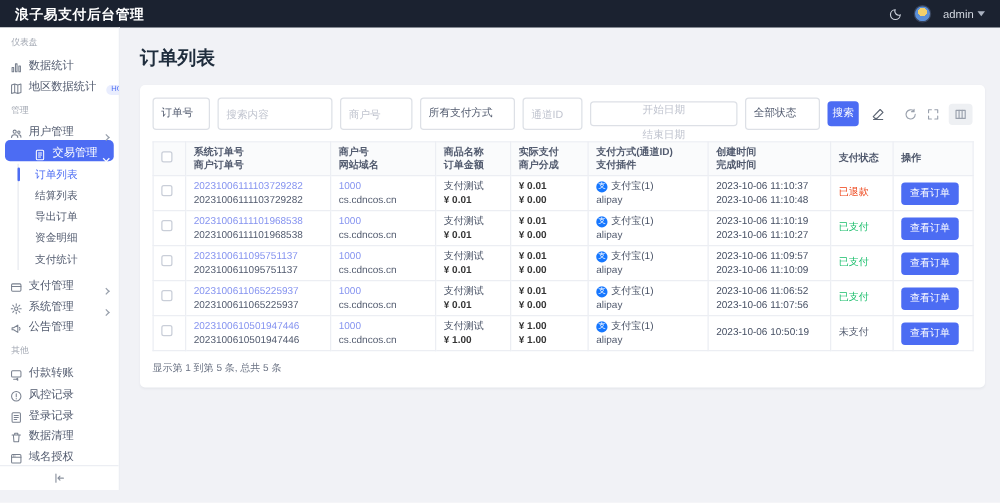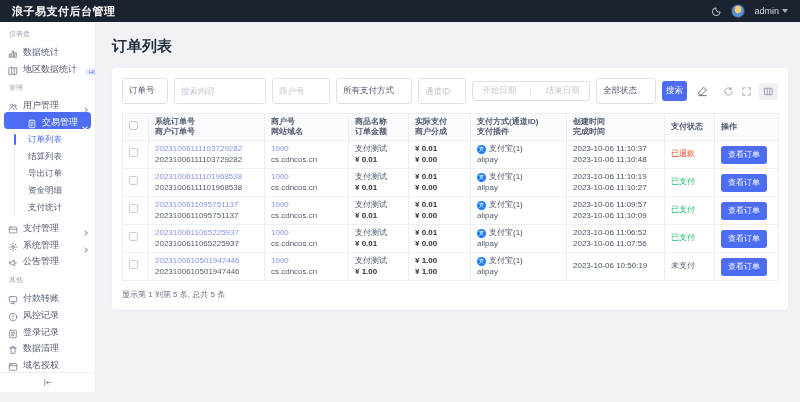--- a/index.html
+++ b/index.html
@@ -43,21 +43,21 @@
 
   
   .page-title{font-size:15px;font-weight:bold;color:#1f2d3d;margin:5px 0 12px;}
   .card{background:#fff;border-radius:4px;box-shadow:0 1px 2px rgba(31,45,61,.06);padding:10px;}
 
   
   .filters{display:flex;align-items:center;gap:6px;margin-bottom:9px;}
   .ctl{height:20px;border:1px solid #dde0e6;border-radius:3px;background:#fff;font-size:8.5px;color:var(--txt);display:flex;align-items:center;padding:12px 6px;white-space:nowrap;cursor:pointer;}
   input.ctl{cursor:text;outline:none;}
   input.ctl::placeholder{color:var(--ph);}
-  .dates{width:118px;justify-content:space-around;color:var(--ph);padding:0 4px;gap:4px;}
+  .dates{width:118px;justify-content:space-around;color:var(--ph);padding:0 4px;gap:4px;flex-direction:column;}
   .dates .sep{width:1px;height:10px;background:#e4e7ec;}
   .btn-primary{height:20px;padding:0 4px;border:none;border-radius:3px;background:var(--accent);color:#fff;font-size:8.5px;cursor:pointer;}
   .icon-btn{width:18px;height:20px;display:flex;align-items:center;justify-content:center;background:none;border:none;cursor:pointer;}
   .icon-btn svg{width:11px;height:11px;stroke:#5b6472;fill:none;stroke-width:2;stroke-linecap:round;stroke-linejoin:round;}
   .tools{margin-left:auto;display:flex;align-items:center;gap:7px;}
   .tools svg{width:11px;height:11px;stroke:#9aa1ad;fill:none;stroke-width:2;stroke-linecap:round;stroke-linejoin:round;cursor:pointer;}
   .tool-boxed{background:#eef0f3;border-radius:3px;padding:3px 4px;display:flex;}
 
   
   table{width:100%;border-collapse:collapse;table-layout:fixed;font-size:8px;}

